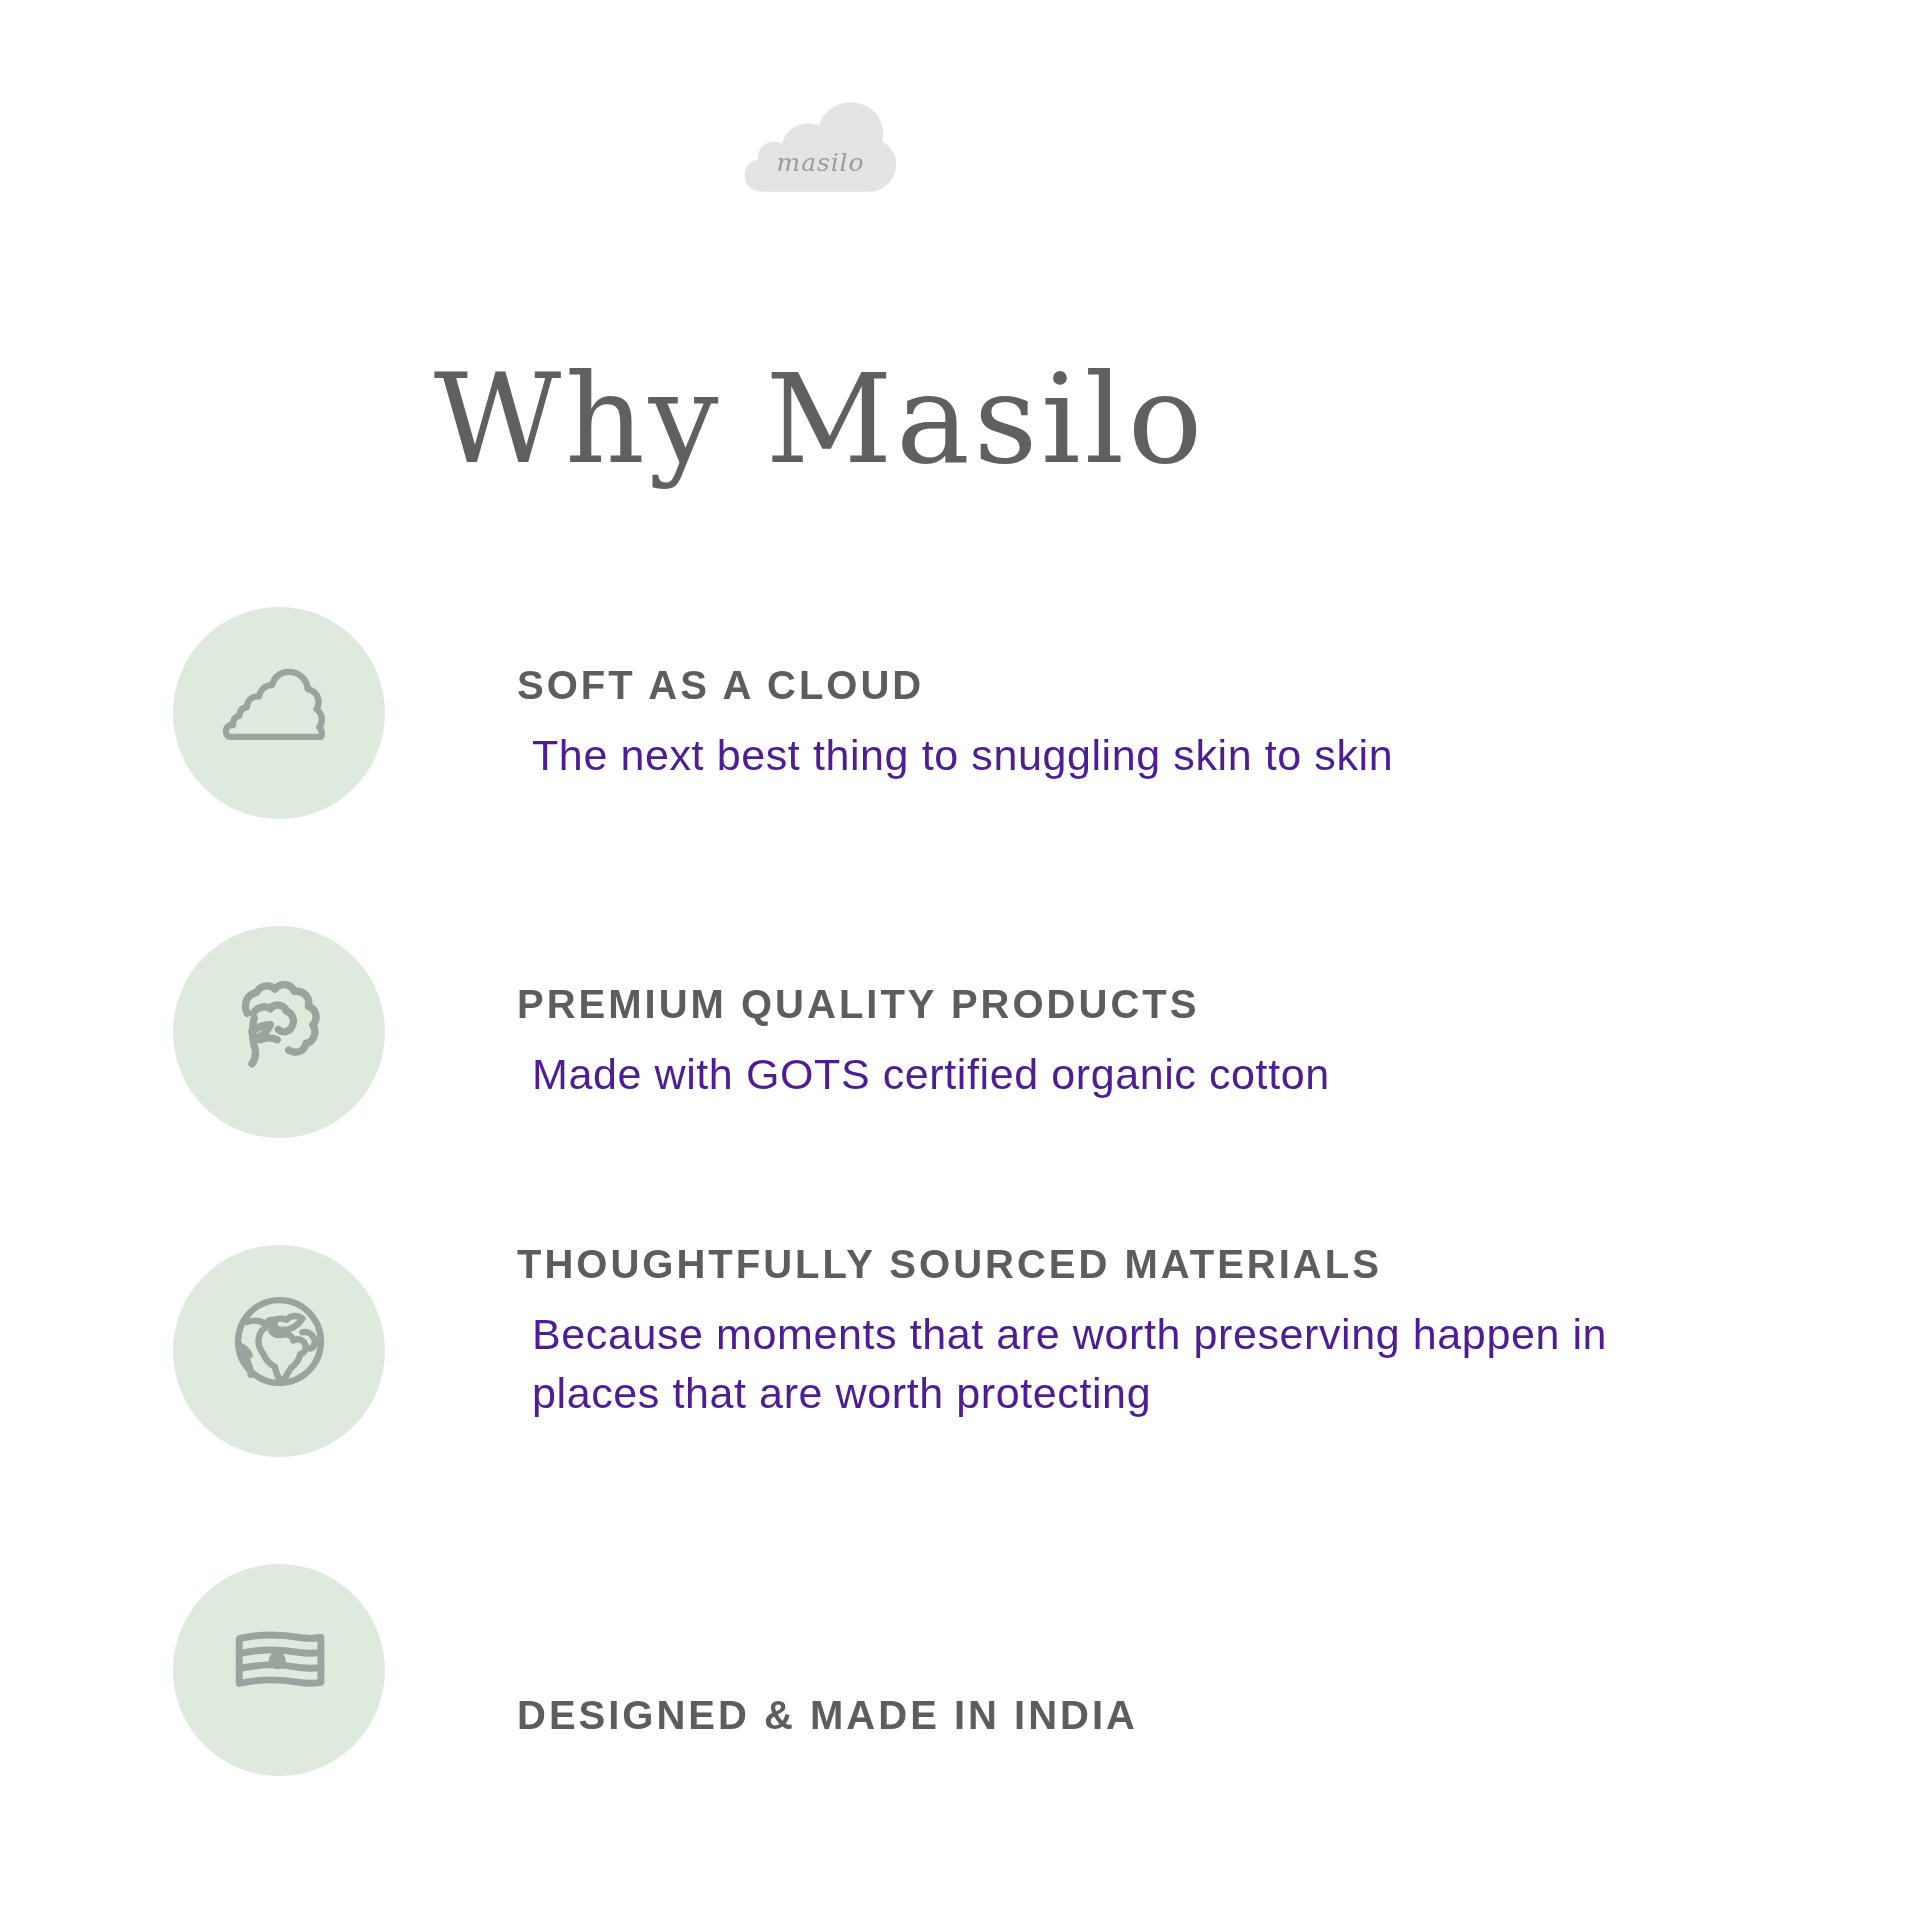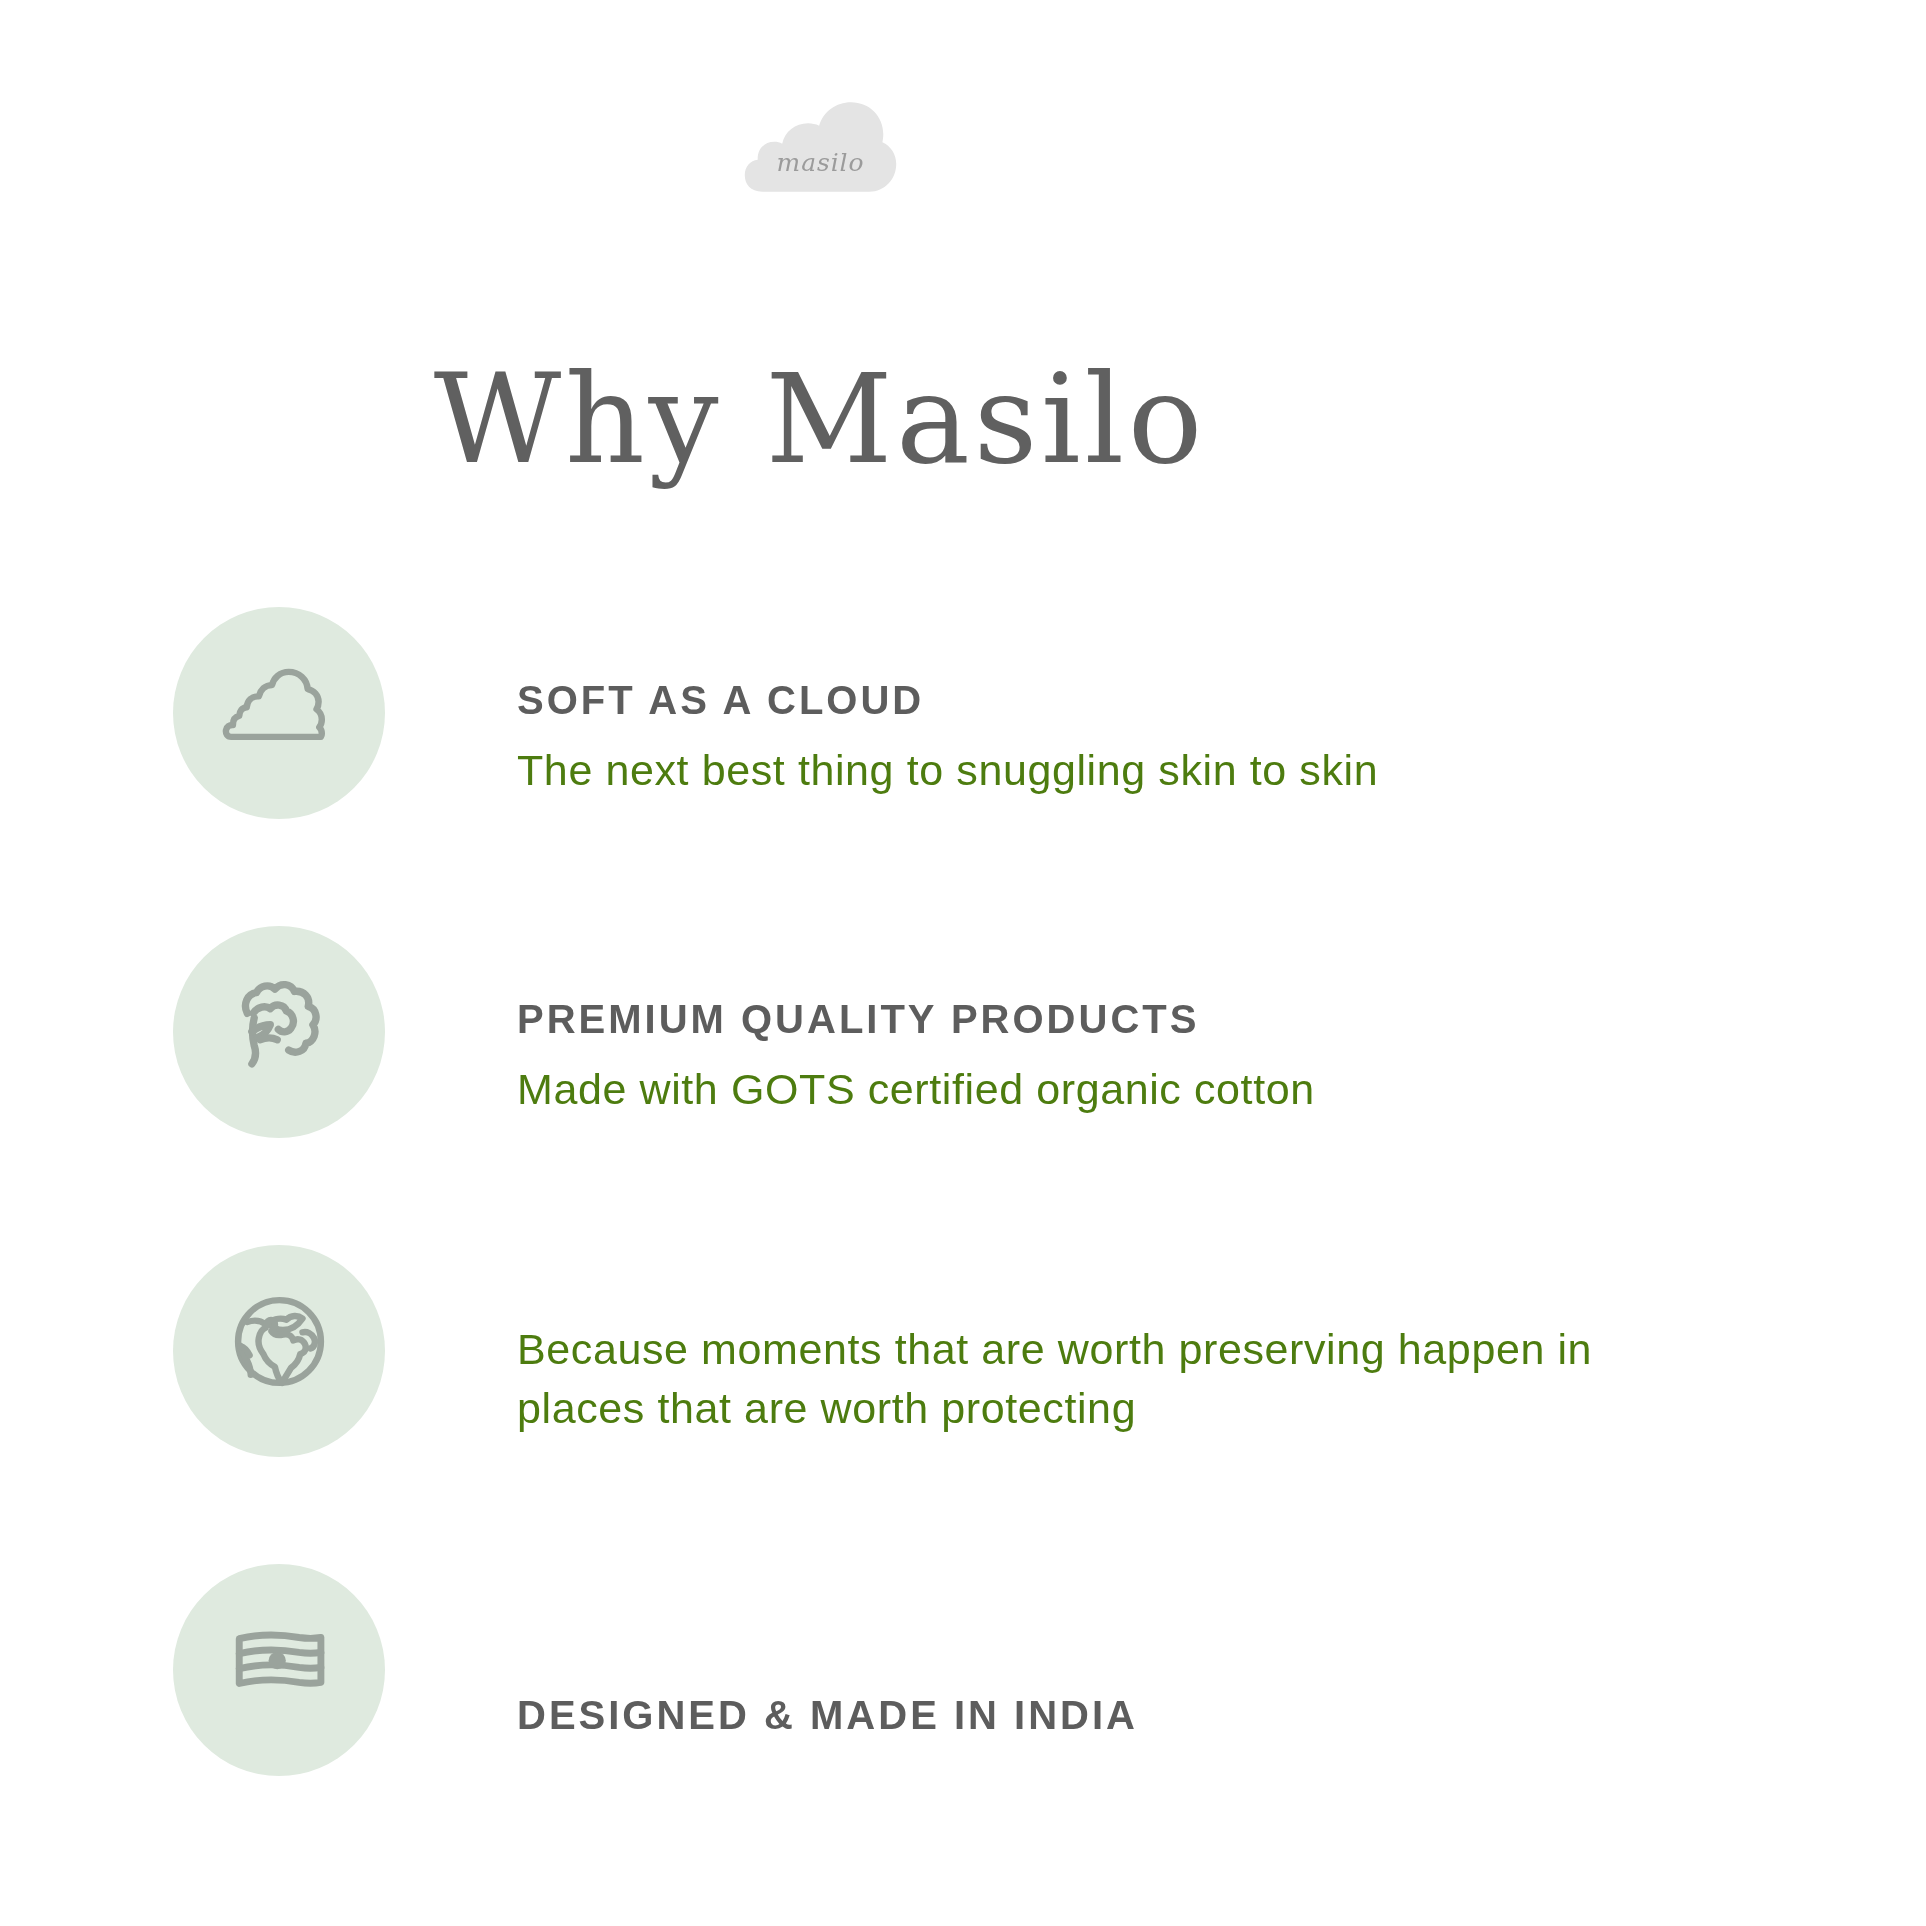--- a/index.html
+++ b/index.html
@@ -124,23 +124,23 @@
     color: #5d5d5d;
     line-height: 1.08;
     margin: 0 0 18.5px 0;
     white-space: nowrap;
   }
   .feature-desc {
     font-family: "Liberation Sans", "DejaVu Sans", sans-serif;
     font-weight: 300;
     font-size: 43px;
     letter-spacing: 0.6px;
-    color: #4d7c0f;
+    color: #4c1d95;
     line-height: 1.36;
-    margin: 0;
+    margin: 15px;
     max-width: 1274px;
   }
 
   
   .feature-row[data-row="0"] .feature-text { padding-top: 52px; }
   .feature-row[data-row="1"] .feature-text { padding-top: 52px; }
   .feature-row[data-row="2"] .feature-text { padding-top: 46px; }
   .feature-row[data-row="3"] .feature-text { padding-top: 46px; }
 </style>
 </head>
@@ -278,20 +278,21 @@
               <path d="M16 54
                        C 18 58 20 63 22 67
                        C 24 71 25 75 25 79"></path>
               <path d="M16 54
                        C 19 55 22 58 24 62"></path>
             </g>
           </svg>
         </span>
       </div>
       <div class="feature-text">
+        <h2 class="feature-heading">THOUGHTFULLY SOURCED MATERIALS</h2>
         <p class="feature-desc">Because moments that are worth preserving happen in places that are worth protecting</p>
       </div>
     </div>
 
     <div class="feature-row" data-row="3">
       <div class="feature-icon-wrap">
         <div class="feature-icon-circle"></div>
         <span class="feature-icon-glyph">
           <svg viewBox="0 0 100 100" aria-hidden="true">
             <g fill="none" stroke="#9aa39c" stroke-width="6" stroke-linecap="round" stroke-linejoin="round">

